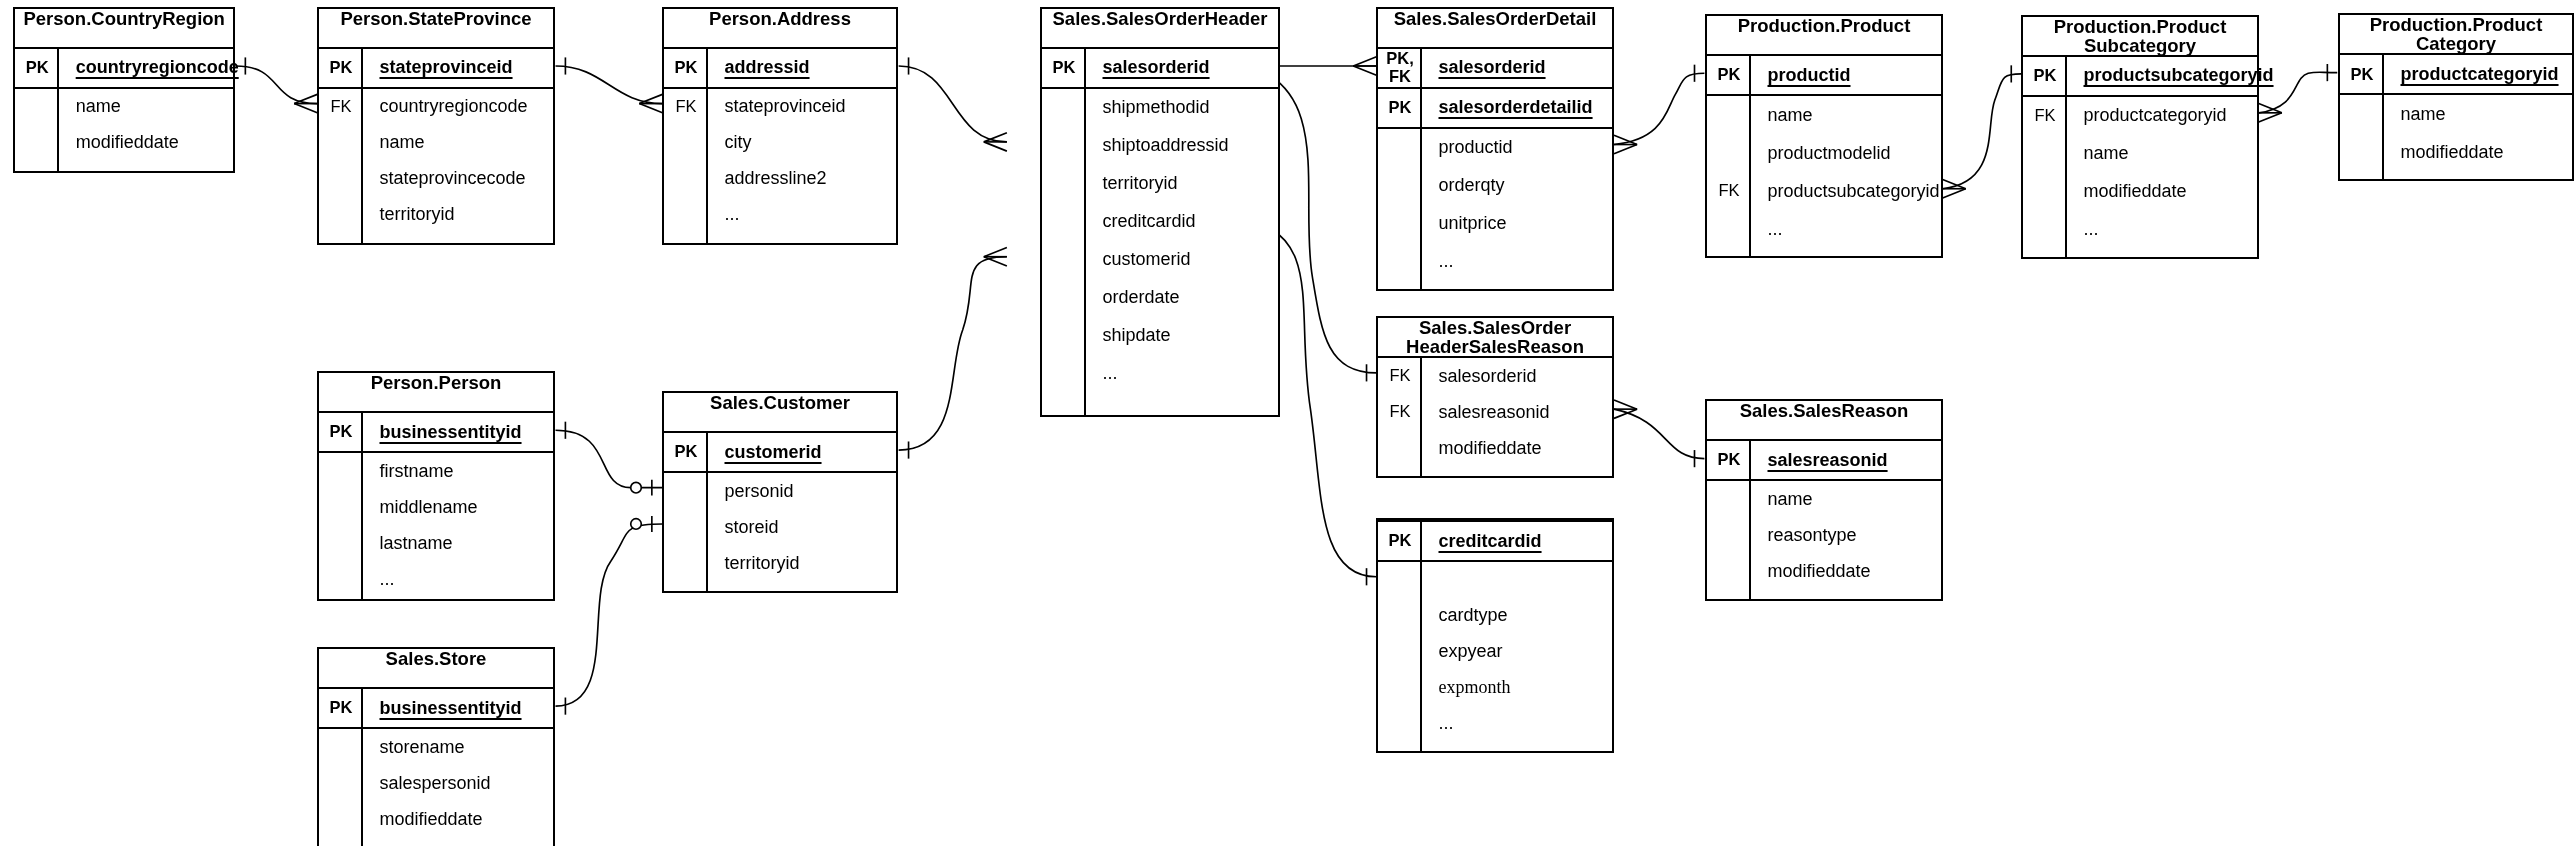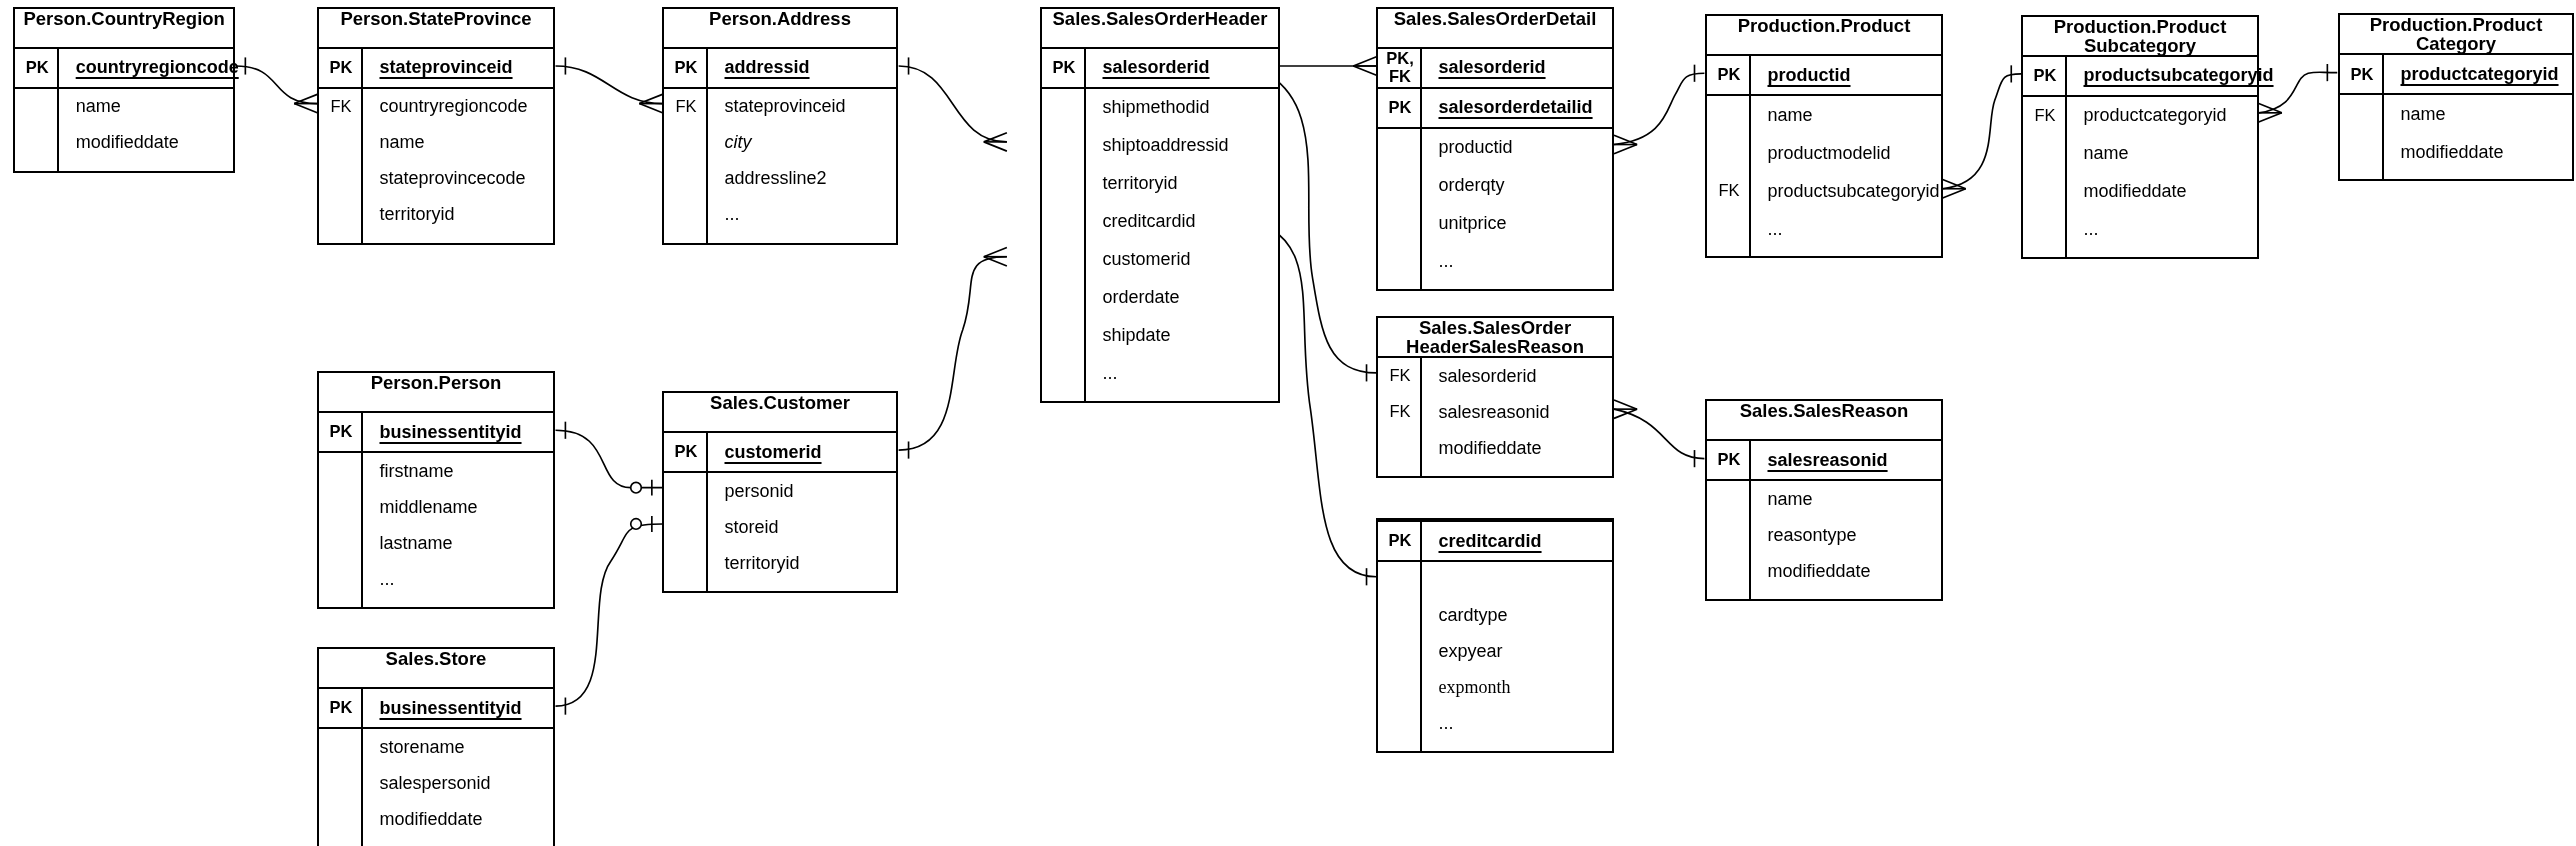--- a/index.html
+++ b/index.html
@@ -168,21 +168,21 @@
           <div class="kcell bold">PK</div>
           <div class="fcell"><span class="pkname">addressid</span></div>
         </div>
       </div>
       <div class="comp body" style="padding-bottom: 10px;">
         <div class="vline"></div>
         <div class="row" style="height: 36px;">
           <div class="kcell">FK</div>
           <div class="fcell">stateprovinceid</div>
         </div>
-        <div class="row" style="height: 36px; font-style: italic;">
+        <div class="row" style="height: 36px;">
           <div class="kcell"></div>
           <div class="fcell">city</div>
         </div>
         <div class="row" style="height: 36px;">
           <div class="kcell"></div>
           <div class="fcell">addressline2</div>
         </div>
         <div class="row" style="height: 36px;">
           <div class="kcell"></div>
           <div class="fcell">...</div>
@@ -193,21 +193,21 @@
       <div class="title">
         <div>Sales.SalesOrderHeader</div>
       </div>
       <div class="comp keyrow">
         <div class="vline"></div>
         <div class="row">
           <div class="kcell bold">PK</div>
           <div class="fcell"><span class="pkname">salesorderid</span></div>
         </div>
       </div>
-      <div class="comp body" style="padding-bottom: 8px;">
+      <div class="comp body" style="padding-bottom: 22px;">
         <div class="vline"></div>
         <div class="row" style="height: 38px;">
           <div class="kcell"></div>
           <div class="fcell">shipmethodid</div>
         </div>
         <div class="row" style="height: 38px;">
           <div class="kcell"></div>
           <div class="fcell">shiptoaddressid</div>
         </div>
         <div class="row" style="height: 38px;">
@@ -366,21 +366,21 @@
       <div class="title">
         <div>Person.Person</div>
       </div>
       <div class="comp keyrow">
         <div class="vline"></div>
         <div class="row">
           <div class="kcell bold">PK</div>
           <div class="fcell"><span class="pkname">businessentityid</span></div>
         </div>
       </div>
-      <div class="comp body" style="padding-bottom: 10px;">
+      <div class="comp body" style="padding-bottom: 2px;">
         <div class="vline"></div>
         <div class="row" style="height: 36px;">
           <div class="kcell"></div>
           <div class="fcell">firstname</div>
         </div>
         <div class="row" style="height: 36px;">
           <div class="kcell"></div>
           <div class="fcell">middlename</div>
         </div>
         <div class="row" style="height: 36px;">

